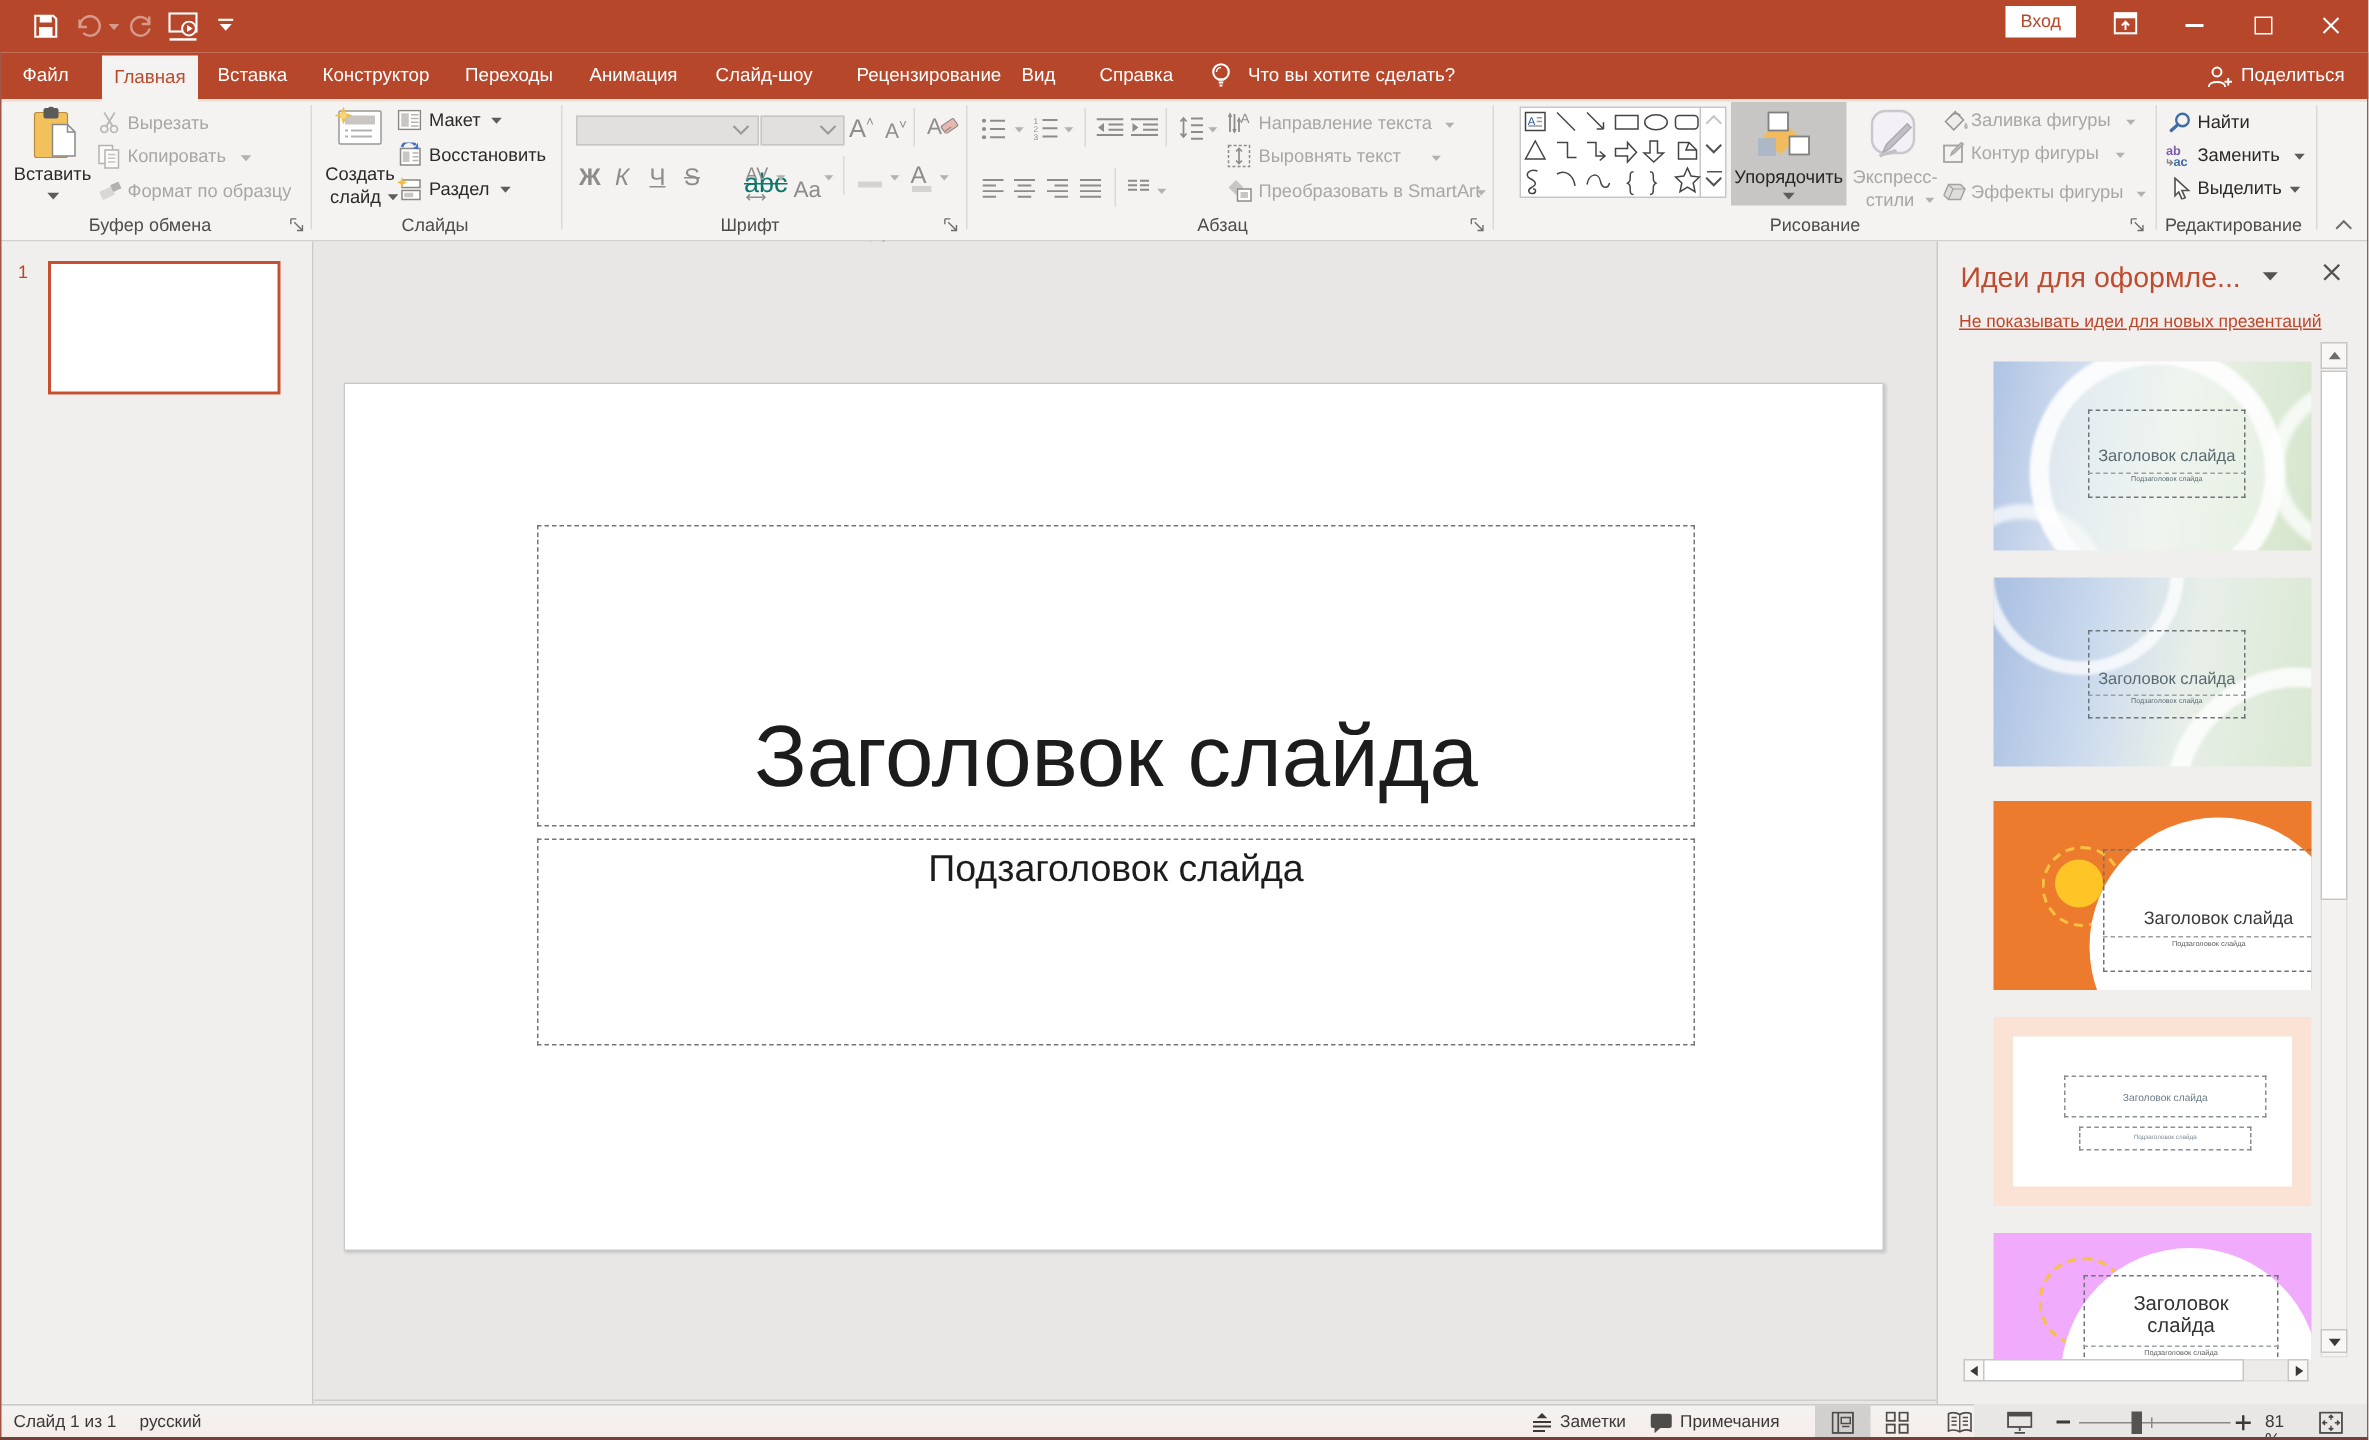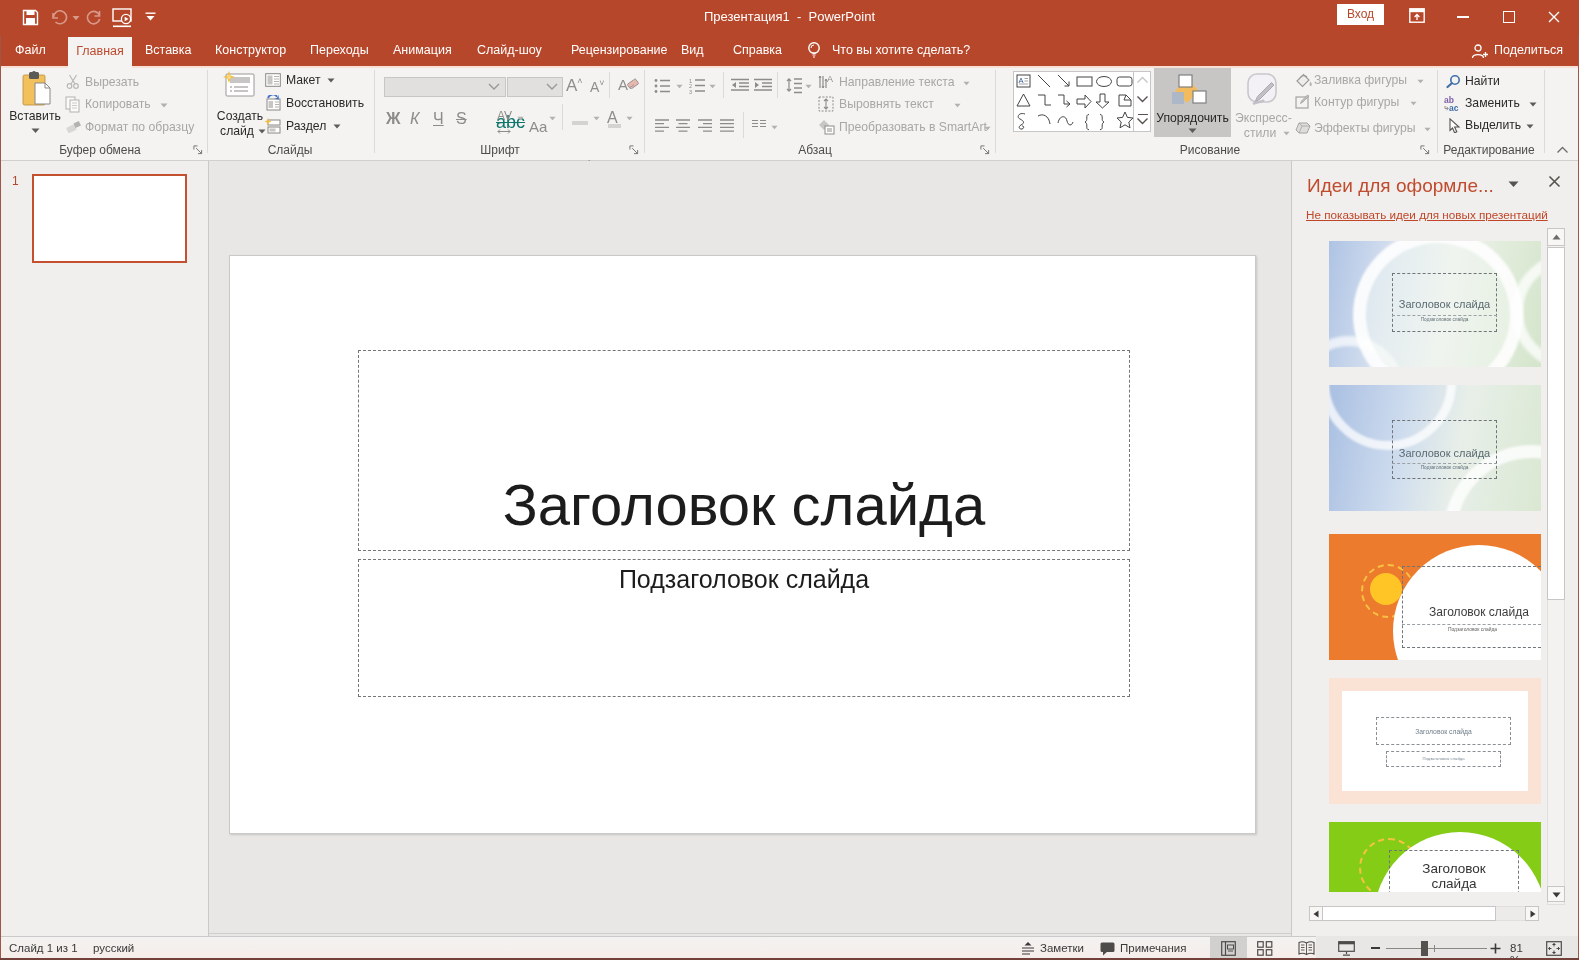--- a/index.html
+++ b/index.html
@@ -53,21 +53,20 @@
     <rect x="1" y="1" width="18" height="12" fill="none" stroke="#fff" stroke-width="1.4"></rect>
     <circle cx="14" cy="11" r="4.6" fill="#B7472A" stroke="#fff" stroke-width="1.3"></circle>
     <polygon points="12.7,8.7 16.5,11 12.7,13.3" fill="#fff"></polygon>
     <rect x="1" y="17.5" width="18" height="1.6" fill="#fff"></rect>
   </svg>
 
   <svg class="abs" style="left:144px;top:12px;" width="13" height="10" viewBox="0 0 13 10">
     <rect x="1.5" y="0.5" width="10" height="1.4" fill="#fff"></rect>
     <polygon points="2.5,4 10.5,4 6.5,8.5" fill="#fff"></polygon>
   </svg>
-  <div class="abs" style="left:0;top:9px;width:1579px;text-align:center;color:#fff;font-size:13px;">Презентация1&nbsp; - &nbsp;PowerPoint</div>
   <div class="abs" style="left:1337px;top:4px;width:47px;height:21px;background:#fff;color:#B7472A;font-size:12px;text-align:center;line-height:21px;">Вход</div>
 
   <svg class="abs" style="left:1409px;top:8px;" width="16" height="16" viewBox="0 0 16 16">
     <rect x="0.8" y="0.8" width="14.4" height="13.4" fill="none" stroke="#fff" stroke-width="1.4"></rect>
     <rect x="0.8" y="0.8" width="14.4" height="3.4" fill="#fff"></rect>
     <path d="M8 12 v-5 M5.6 9 l2.4-2.5 2.4 2.5" fill="none" stroke="#fff" stroke-width="1.3"></path>
   </svg>
 
   <div class="abs" style="left:1457px;top:16px;width:12px;height:2px;background:#fff;"></div>
 
@@ -503,21 +502,21 @@
   </div>
 
   <div class="thumb" style="top:517px;background:#FAE3D4;">
     <div style="position:absolute;left:13px;top:13px;width:186px;height:100px;background:#fff;"></div>
     <div style="position:absolute;left:47px;top:39px;width:135px;height:28px;border:1px dashed #8a8f94;box-sizing:border-box;"></div>
     <div style="position:absolute;left:47px;top:50px;width:135px;text-align:center;font-size:8px;color:#6E7C86;transform:scale(0.85);transform-origin:center top;">Заголовок слайда</div>
     <div style="position:absolute;left:57px;top:73px;width:115px;height:16px;border:1px dashed #8a8f94;box-sizing:border-box;"></div>
     <div style="position:absolute;left:57px;top:78px;width:115px;text-align:center;font-size:7px;color:#7E8C96;transform:scale(0.6);transform-origin:center top;">Подзаголовок слайда</div>
   </div>
 
-  <div class="thumb" style="top:661px;height:70px;background:#84cc16;">
+  <div class="thumb" style="top:661px;height:85px;background:#f0abfc;">
     <div style="position:absolute;left:30px;top:16px;width:56px;height:56px;border-radius:50%;border:2px dashed #F7C143;"></div>
     <div style="position:absolute;left:45px;top:10px;width:172px;height:172px;border-radius:50%;background:#fff;"></div>
     <div style="position:absolute;left:60px;top:28px;width:130px;height:65px;border:1px dashed #70757A;box-sizing:border-box;"></div>
     <div style="position:absolute;left:60px;top:39px;width:130px;text-align:center;font-size:13.5px;color:#333;">Заголовок<br>слайда</div>
     <div style="position:absolute;left:60px;top:75px;width:130px;height:1px;border-top:1px dashed #9aa0a4;"></div>
     <div style="position:absolute;left:60px;top:78px;width:130px;text-align:center;font-size:7px;color:#5E5E5E;transform:scale(0.7);transform-origin:center top;">Подзаголовок слайда</div>
   </div>
 
   <div style="position:absolute;left:255px;top:67px;width:18px;height:677px;background:#F3F2F1;border:1px solid #E1DFDD;box-sizing:border-box;"></div>
   <div style="position:absolute;left:255px;top:67px;width:18px;height:18px;background:#F8F7F6;border:1px solid #C8C6C4;box-sizing:border-box;"></div>

